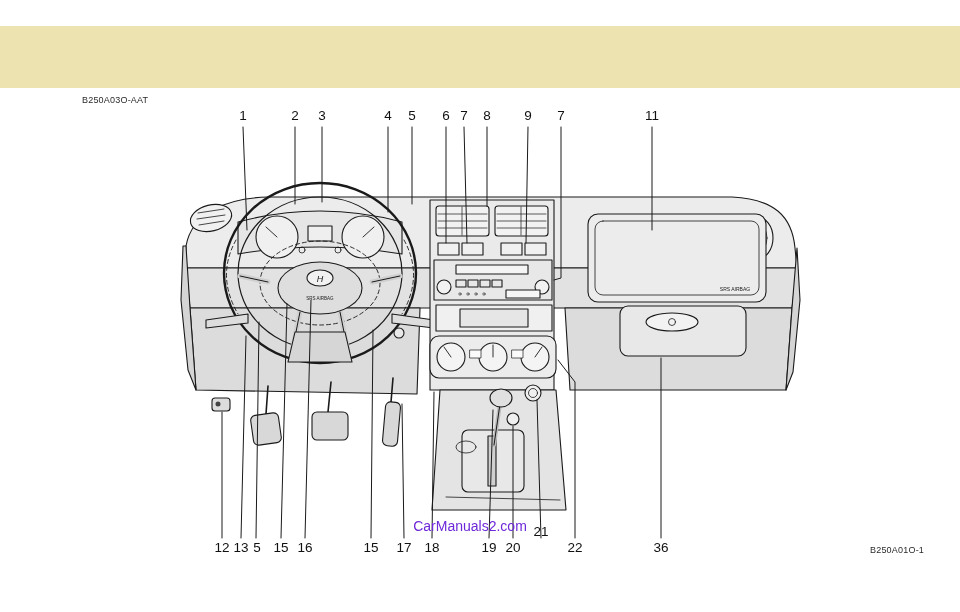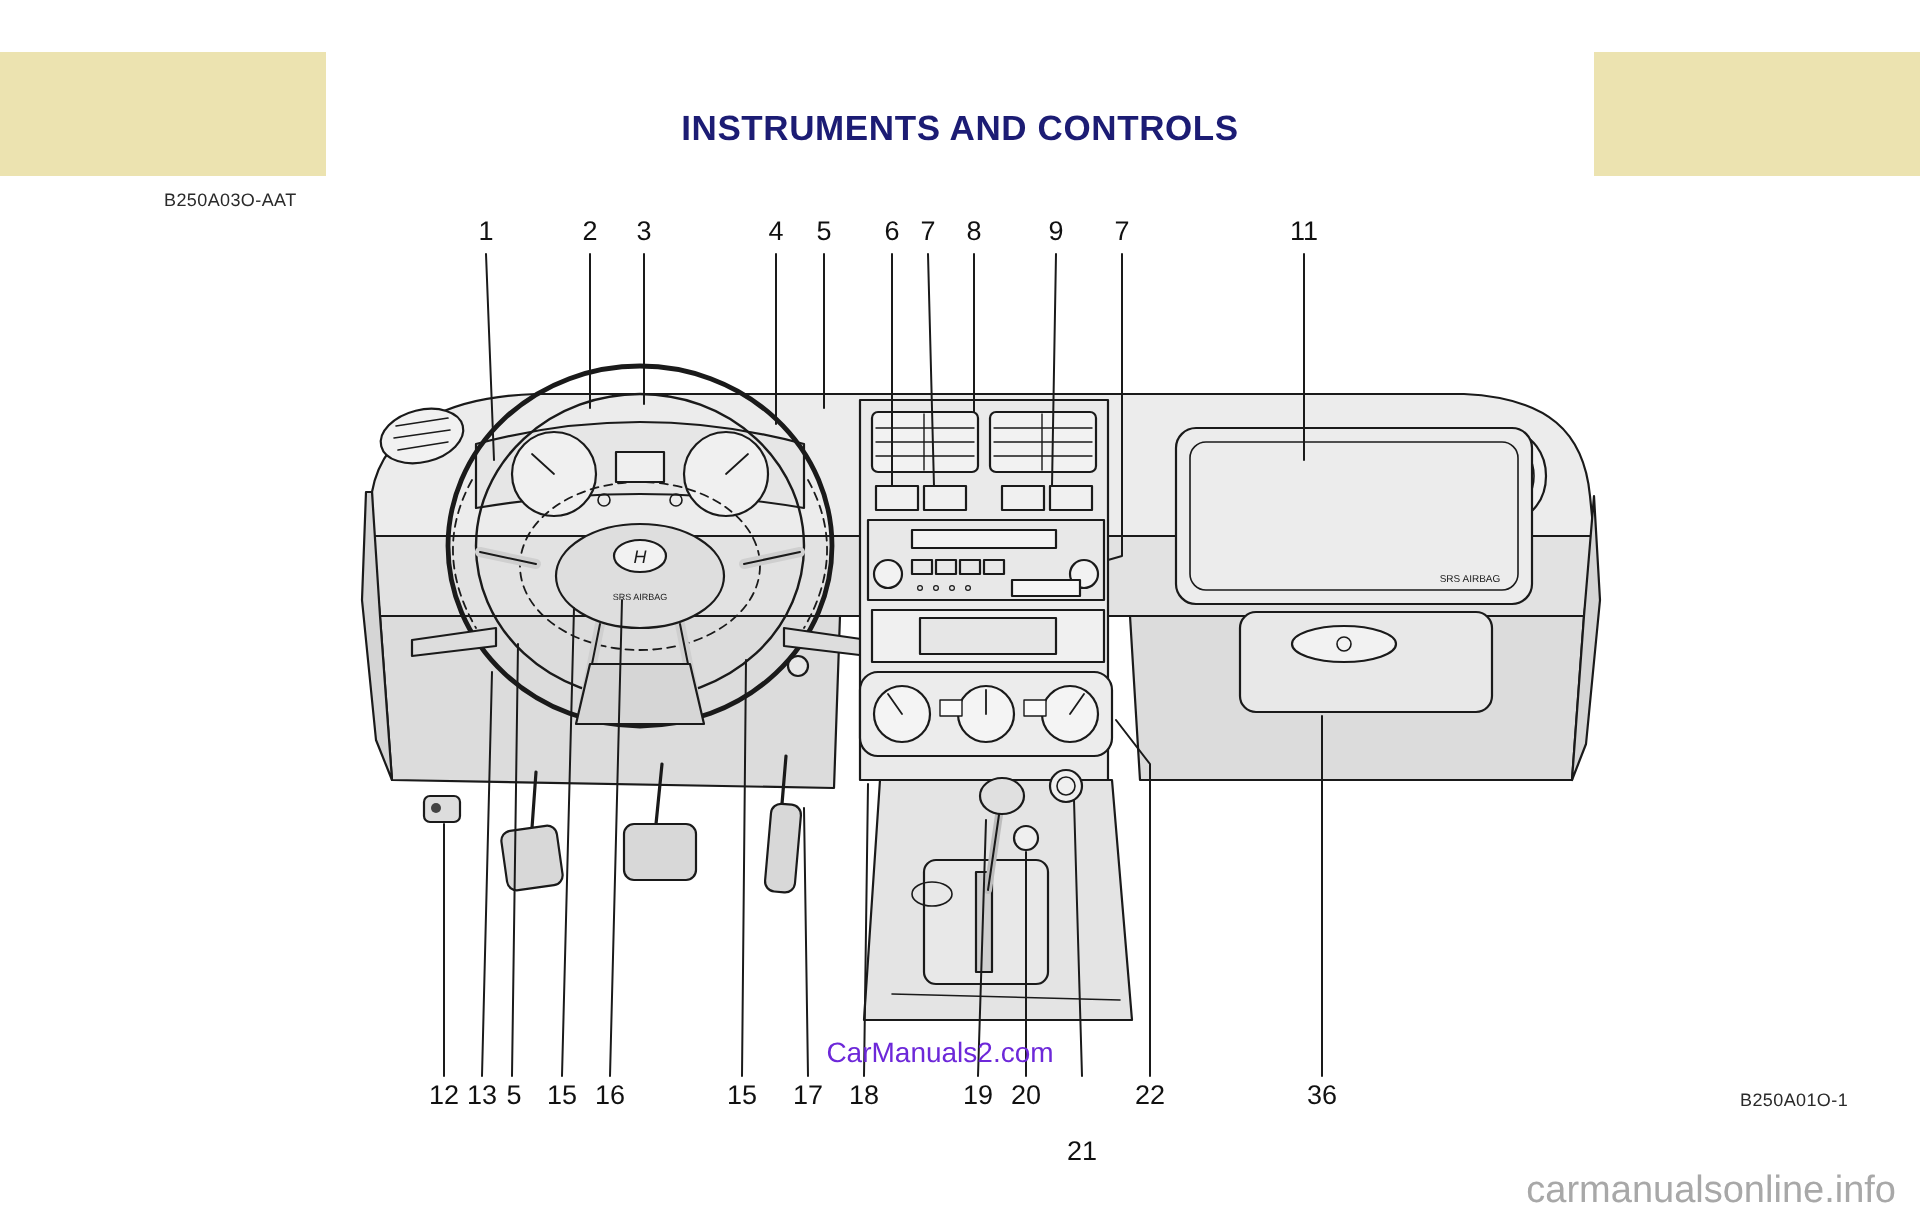--- a/index.html
+++ b/index.html
@@ -18,23 +18,20 @@
   .wm-center{position:absolute;left:470px;top:518px;transform:translateX(-50%);
              font-size:14px;color:#6d28d9;text-decoration:none;}
   .wm-corner{position:absolute;right:12px;top:585px;font-size:19px;color:#a8a8a8;text-decoration:none;}
 </style>
 </head>
 <body>
 
 <div class="page">
 
   <div class="band"></div>
-  <div class="title-box">
-    <h1 class="title">INSTRUMENTS AND CONTROLS</h1>
-  </div>
 
   <div class="code code-top">B250A03O-AAT</div>
   <div class="code code-bottom">B250A01O-1</div>
 
   <div class="figure">
     <svg viewBox="160 100 650 460" fill="none" stroke="#1a1a1a" stroke-width="1.1" stroke-linejoin="round" stroke-linecap="round">
 
       <g>
         <path d="M186,246 C192,212 228,198 268,197 L732,197 C774,199 792,216 795,248 L797,268 L186,268 Z" fill="#ececec"></path>
         <path d="M186,268 L797,268 L792,308 L190,308 Z" fill="#e2e2e2"></path>
@@ -214,21 +211,20 @@
     <span class="co" style="left:222px;top:540px">12</span>
     <span class="co" style="left:241px;top:540px">13</span>
     <span class="co" style="left:257px;top:540px">5</span>
     <span class="co" style="left:281px;top:540px">15</span>
     <span class="co" style="left:305px;top:540px">16</span>
     <span class="co" style="left:371px;top:540px">15</span>
     <span class="co" style="left:404px;top:540px">17</span>
     <span class="co" style="left:432px;top:540px">18</span>
     <span class="co" style="left:489px;top:540px">19</span>
     <span class="co" style="left:513px;top:540px">20</span>
-    <span class="co" style="left:541px;top:568px">21</span>
+    <span class="co" style="left:541px;top:524px">21</span>
     <span class="co" style="left:575px;top:540px">22</span>
     <span class="co" style="left:661px;top:540px">36</span>
   </div>
 
   <a class="wm-center" href="#">CarManuals2.com</a>
-  <a class="wm-corner" href="#">carmanualsonline.info</a>
 
 </div>
 
 </body></html>

